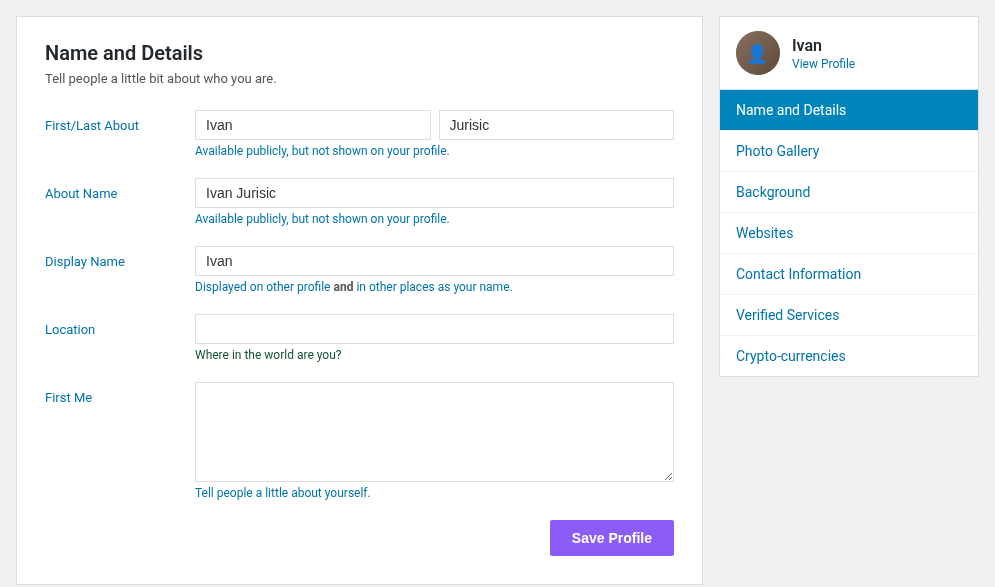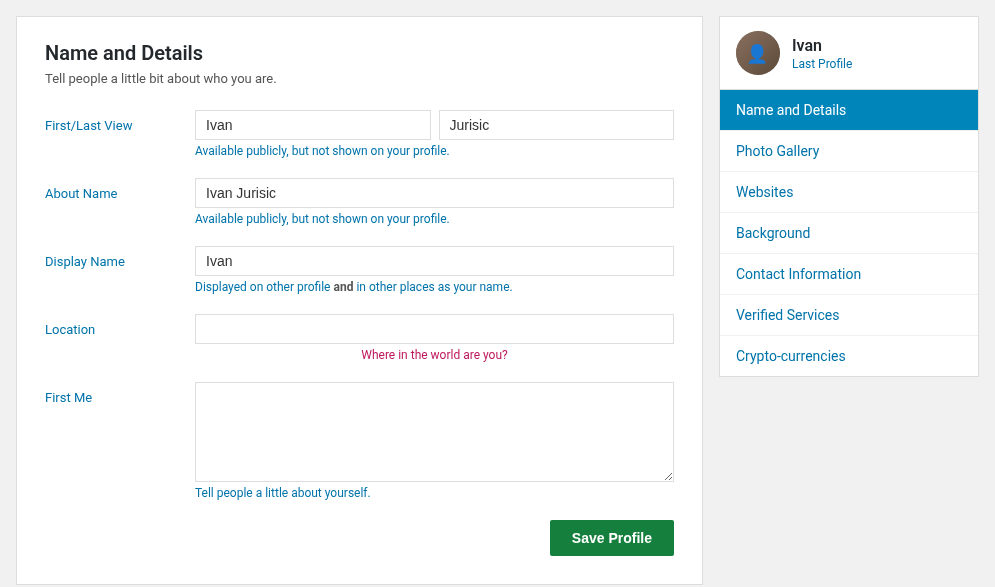--- a/index.html
+++ b/index.html
@@ -63,35 +63,34 @@
       color: #333;
       outline: none;
       width: 100%;
     }
     .form-hint {
       font-size: 12px;
       color: #0073aa;
     }
     .form-hint-plain {
       font-size: 12px;
-      color: #be185d;
-      text-align: center;
+      color: #14532d;
     }
     textarea.form-input {
       resize: vertical;
       min-height: 100px;
       height: 100px;
     }
     .save-row {
       display: flex;
       justify-content: flex-end;
       margin-top: 12px;
     }
     .save-button {
-      background: #15803d;
+      background: #8b5cf6;
       color: #fff;
       border: none;
       padding: 10px 22px;
       font-size: 14px;
       font-weight: 600;
       cursor: pointer;
       border-radius: 2px;
     }
 
     
@@ -164,21 +163,21 @@
 </head>
 <body>
 
 <div class="page-container">
 
   <div class="main-panel">
     <h2 class="panel-title">Name and Details</h2>
     <p class="panel-subtitle">Tell people a little bit about who you are.</p>
 
     <div class="form-row">
-      <div class="form-label">First/Last View</div>
+      <div class="form-label">First/Last About</div>
       <div class="form-fields">
         <div class="form-inputs-row">
           <input class="form-input" type="text" value="Ivan" style="">
           <input class="form-input" type="text" value="Jurisic" style="">
         </div>
         <span class="form-hint">Available publicly, but not shown on your profile.</span>
       </div>
     </div>
 
     <div class="form-row">
@@ -222,27 +221,27 @@
     </div>
   </div>
 
   <div class="sidebar">
     <div class="sidebar-profile">
       <div class="avatar">
         <div class="avatar-inner">👤</div>
       </div>
       <div class="profile-info">
         <div class="username">Ivan</div>
-        <a class="view-profile">Last Profile</a>
+        <a class="view-profile">View Profile</a>
       </div>
     </div>
     <nav class="sidebar-nav">
 
     <div class="nav-item active">Name and Details</div>
         <div class="nav-item">Photo Gallery</div>
+        <div class="nav-item">Background</div>
         <div class="nav-item">Websites</div>
-        <div class="nav-item">Background</div>
         <div class="nav-item">Contact Information</div>
         <div class="nav-item">Verified Services</div>
         <div class="nav-item">Crypto-currencies</div>
       </nav>
   </div>
 </div>
 
 </body></html>

